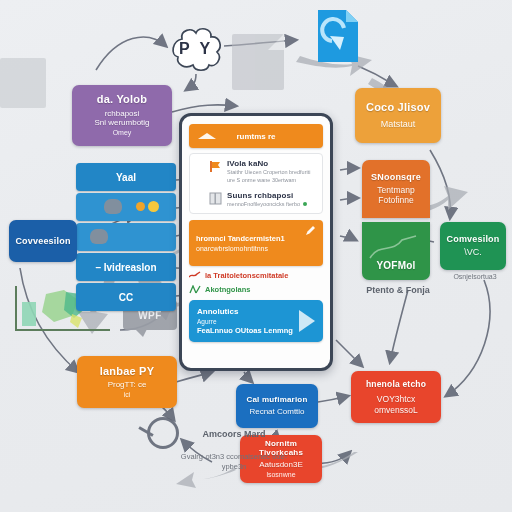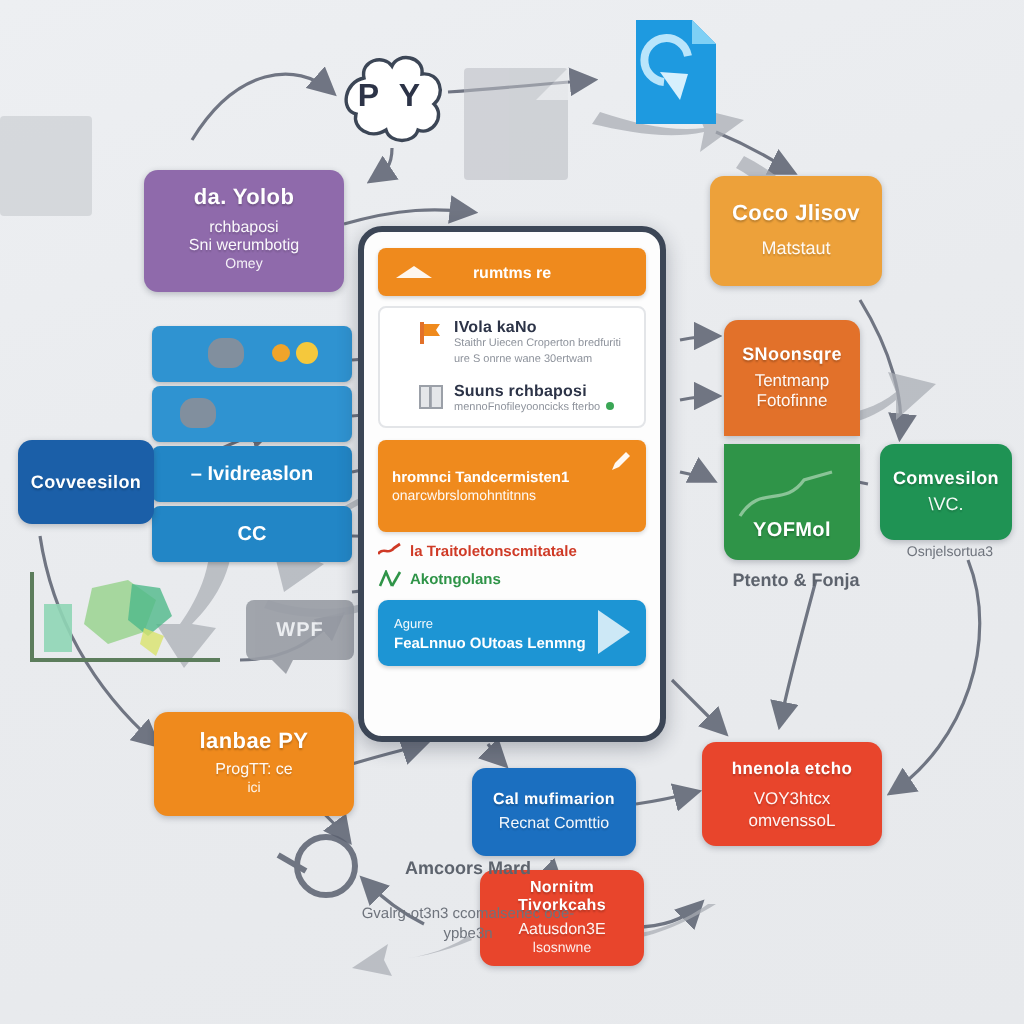--- a/index.html
+++ b/index.html
@@ -237,20 +237,23 @@
   <svg id="worldchart" viewBox="0 0 108 60">
     <path d="M6,6 L6,50 L100,50" stroke="#5c7d5c" stroke-width="2" fill="none"></path>
     <rect x="12" y="22" width="14" height="24" fill="#8fd6b5" opacity=".9"></rect>
     <path d="M36,14 l18,-4 l14,10 l-6,16 l-18,6 l-12,-10 Z" fill="#9ad38f" opacity=".85"></path>
     <path d="M56,12 l14,2 l6,14 l-12,10 l-10,-8 Z" fill="#4fb98a" opacity=".8"></path>
     <path d="M62,34 l10,4 l-4,10 l-8,-6 Z" fill="#d9e36b" opacity=".8"></path>
   </svg>
   <div id="wpfbubble">WPF</div>
 
   <div id="stack">
+    <div class="sbar">
+      <span>Yaal</span>
+    </div>
     <div class="sbar alt">
       <span class="mouse"></span>
       <span class="chip-o"></span>
       <span class="chip-y"></span>
       <span></span>
     </div>
     <div class="sbar alt">
       <span class="mouse" style="left:14px"></span>
       <span></span>
     </div>
@@ -316,20 +319,21 @@
     <div class="mini-row">
       <svg class="mi" viewBox="0 0 12 9">
         <path d="M1,8 L4,1 L7,8" stroke="#2f9448" stroke-width="1.3" fill="none"></path>
         <path d="M7,8 L11,1" stroke="#2f9448" stroke-width="1.3" fill="none"></path>
       </svg>
       <span class="mini-green">Akotngolans</span>
     </div>
 
     <div class="band-blue">
       <span class="play"></span>
+      <div class="bb1">Annolutics</div>
       <div class="bb2">Agurre</div>
       <div class="bb3">FeaLnnuo OUtoas Lenmng</div>
     </div>
 
   </div>
 
   <div class="node" style="left:72px;top:85px;width:100px;height:61px;background:#8f6aab;">
     <div class="t1">da. Yolob</div>
     <div class="t2" style="white-space:pre-line">rchbaposi
 Sni werumbotig</div>

